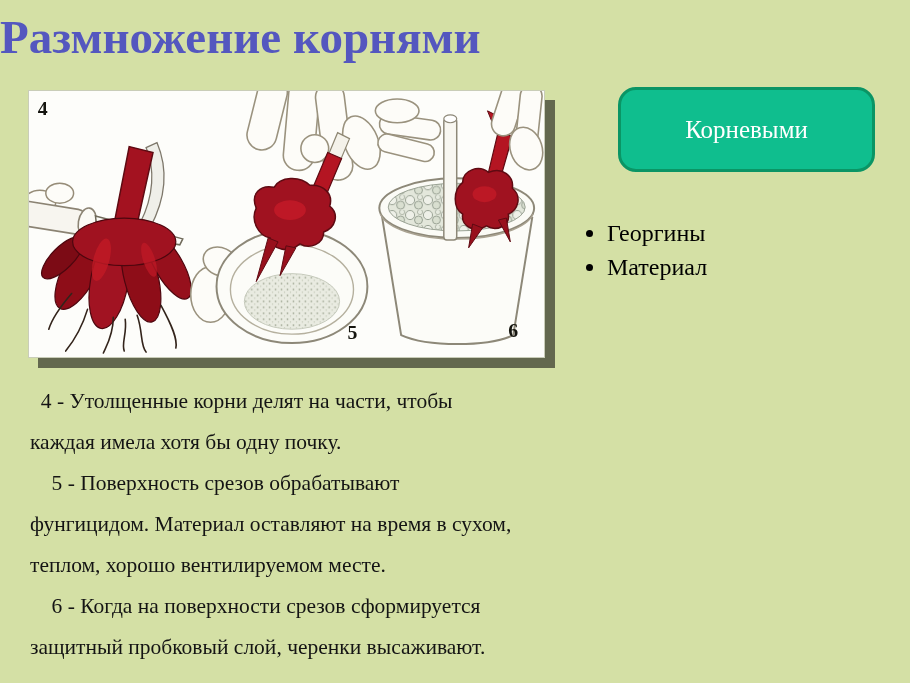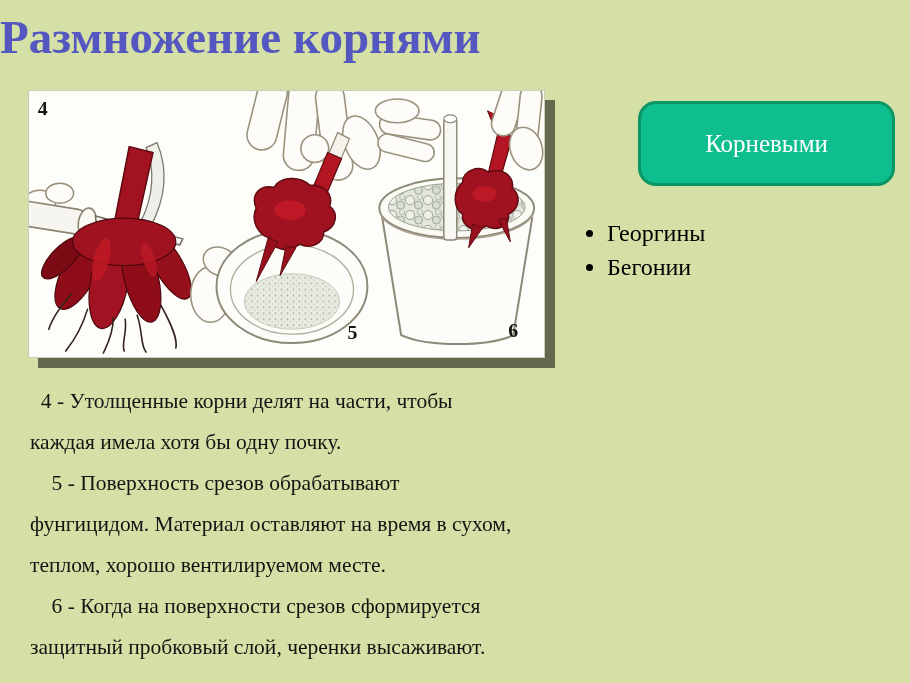--- a/index.html
+++ b/index.html
@@ -20,30 +20,29 @@
   .figure {
     position:absolute; left:28px; top:90px;
     width:517px; height:268px;
     background:#fdfdfa;
     border:1px solid #c9cdb8;
     box-shadow:10px 10px 0 #63684e;
   }
   .figure svg { display:block; width:100%; height:100%; }
   .fig-num { font-family:"Liberation Serif","DejaVu Serif",serif; font-weight:bold; font-size:20px; fill:#15150f; }
   .badge {
-    position:absolute; left:618px; top:101px;
+    position:absolute; left:618px; top:87px;
     width:257px; height:85px;
     background:#0fbe8e;
     border:3px solid #0a9565;
     border-radius:18px;
     color:#ffffff;
     display:flex; flex-direction:column; justify-content:center; align-items:center;
     font-size:25px; line-height:33px;
     text-align:center;
-    margin-left:20px;
   }
   .bullets {
     position:absolute; left:581px; top:216px;
     font-size:24px; color:#000;
     list-style:disc; padding-left:26px;
   }
   .bullets li { line-height:34px; }
   .body-text {
     position:absolute; left:30px; top:381px;
     font-size:21.5px; line-height:41px;
@@ -156,21 +155,21 @@
       </g>
     </svg>
   </div>
 
   <div class="badge">
     <div>Корневыми</div>
   </div>
 
   <ul class="bullets">
     <li>Георгины</li>
-    <li>Бегонии</li>
+    <li>Материал</li>
   </ul>
 
   <div class="body-text">  4 - Утолщенные корни делят на части, чтобы
 каждая имела хотя бы одну почку.
     5 - Поверхность срезов обрабатывают
 фунгицидом. Материал оставляют на время в сухом,
 теплом, хорошо вентилируемом месте.
     6 - Когда на поверхности срезов сформируется
 защитный пробковый слой, черенки высаживают.</div>
 

